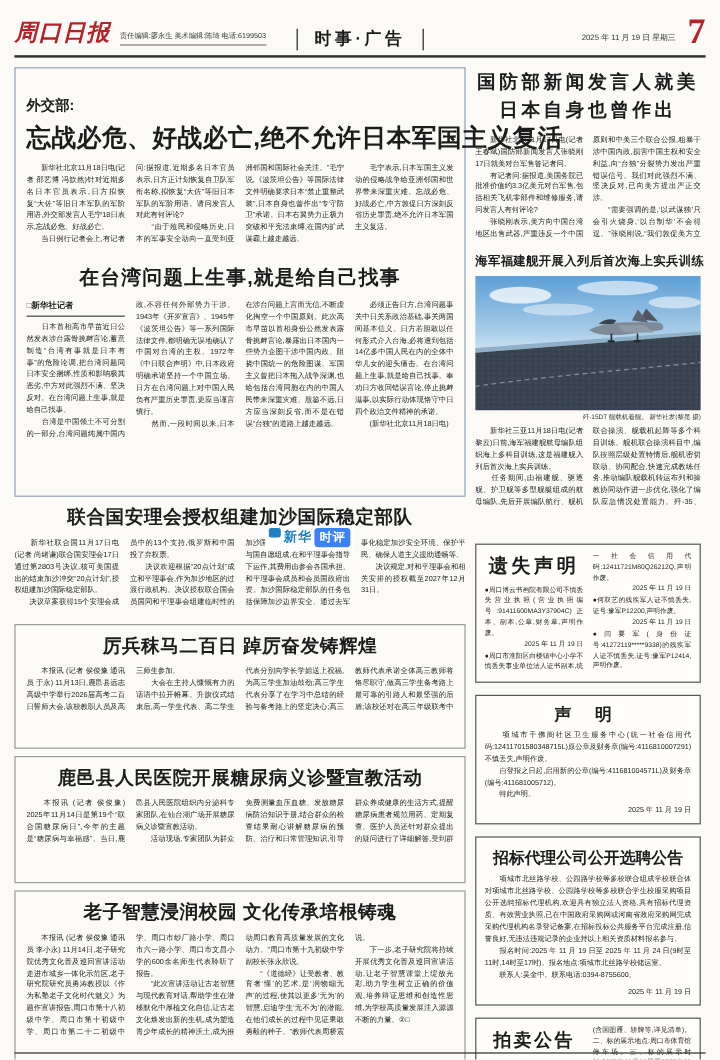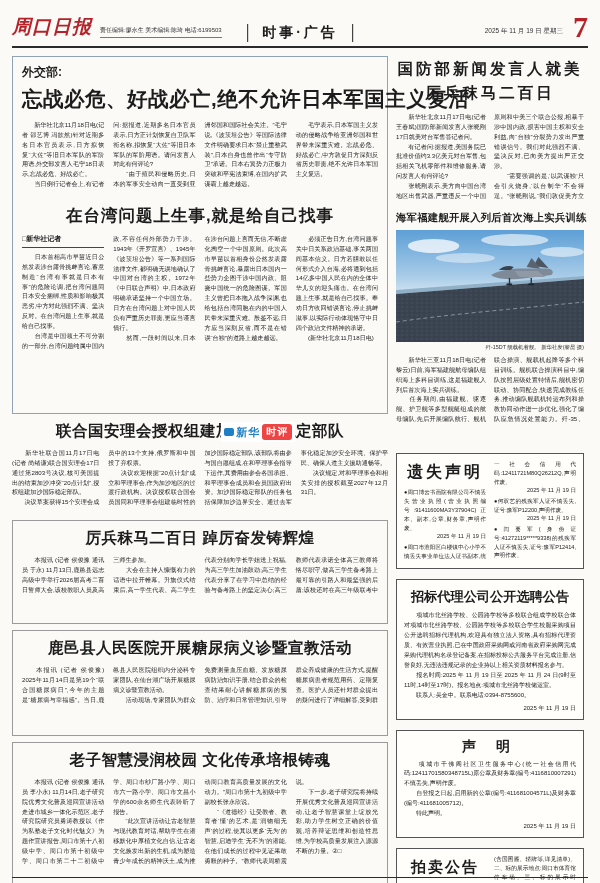--- a/index.html
+++ b/index.html
@@ -22,32 +22,32 @@
 
   
   .content { display:flex; gap:8px; margin-top:8px; }
   .col-left { width:376px; flex:none; }
   .col-right { width:188px; flex:none; }
 
   .flow { white-space:pre-wrap; text-align:justify; }
   .body-sm { font-size:6.1px; line-height:1.62; color:#222; }
 
   
-  .main-box { border:1px solid #8fa3b5; padding:7px 9px 6px 9px; height:358px; }
+  .main-box { border:1px solid #8fa3b5; padding:23px 9px 6px 9px; height:358px; }
   .kicker { font-size:12px; font-weight:bold; }
   .main-headline { font-size:20.5px; font-weight:bold; text-align:center; letter-spacing:0.5px; margin:4px 0 7px 0; white-space:nowrap; }
   .lead-cols { column-count:4; column-gap:9px; height:76px; overflow:hidden; }
   .sub-headline { font-size:16.5px; font-weight:bold; text-align:center; margin:9px 0 7px 0; letter-spacing:1px; }
   .body-cols { column-count:4; column-gap:9px; height:212px; overflow:hidden; position:relative; }
   .byline { font-weight:bold; font-size:7px; border-bottom:1px solid #444; padding-bottom:3px; margin-bottom:4px; }
-  .stamp { position:absolute; left:56%; bottom:4px; background:#fff; display:flex; align-items:center; gap:2px; padding:2px 3px; }
+  .stamp { position:absolute; left:56%; bottom:4px; background:#fff; display:flex; gap:2px; padding:2px 3px; }
   .stamp-bubble { width:10px; height:8px; background:#1f7fc4; border-radius:2px; position:relative; }
   .stamp-bubble:after { content:""; position:absolute; left:2px; bottom:-2px; border:2px solid transparent; border-top-color:#1f7fc4; }
   .stamp-word { color:#1f7fc4; font-weight:bold; font-size:11px; letter-spacing:1px; }
-  .stamp-tag { background:#ef4444; color:#fff; font-weight:bold; font-size:10px; padding:1px 4px; border-radius:3px; letter-spacing:1px; }
+  .stamp-tag { background:#3b82f6; color:#fff; font-weight:bold; font-size:10px; padding:1px 4px; border-radius:3px; letter-spacing:1px; }
 
   
   .sec-headline { font-size:15.5px; font-weight:bold; text-align:center; letter-spacing:0.5px; margin:7px 0 6px 0; white-space:nowrap; }
   .unsc-body { column-count:4; column-gap:9px; height:66px; overflow:hidden; }
   .boxed { border:1px solid #9a9a9a; padding:5px 9px 22px 9px; margin-top:6px; }
   .boxed .sec-headline { margin-top:2px; }
   .cols4 { column-count:4; column-gap:9px; overflow:hidden; }
   .h-pep { height:46px; } .h-diab { height:48px; } .h-laozi { height:92px; } .h-ecg { height:86px; }
 
   
@@ -155,21 +155,21 @@
 　　胡大龙常年坚持学习前沿的成果,不仅是他日复一日深耕细研的结果,更是郸城县中心医院高度重视人才培养与技术提升的缩影。该院始终将人才强院战略作为发展战略,通过搭建专业技能培训平台,鼓励医护人员参与高水平学术交流与竞赛角逐,建立完善的人才激励机制等方式,营造“比学赶超”的良好氛围,让每一位有追求、有潜力的医护人员都能获得展示才华的舞台。
 　　今后,郸城县中心医院将继续秉承“以人才促发展、以技术强服务”的理念,持续加大人才培养与学科建设力度,鼓励更多医护人员立足岗位、精进技艺,以更精湛的专业技术为群众心健康保驾护航。②□</div>
       </div>
 
     </div>
 
     <div class="col-right">
 
       <div>
         <div class="def-headline">国防部新闻发言人就美</div>
-        <div class="def-headline">厉兵秣马二百日</div>
+        <div class="def-headline">日本自身也曾作出</div>
         <div class="def-body body-sm flow">　　新华社北京11月17日电(记者 王春斌)国防部新闻发言人张晓刚17日就美对台军售答记者问。
 　　有记者问:据报道,美国务院已批准价值约3.3亿美元对台军售,包括相关飞机零部件和维修服务,请问发言人有何评论?
 　　张晓刚表示,美方向中国台湾地区出售武器,严重违反一个中国原则和中美三个联合公报,粗暴干涉中国内政,损害中国主权和安全利益,向“台独”分裂势力发出严重错误信号。我们对此强烈不满、坚决反对,已向美方提出严正交涉。
 　　“需要强调的是,‘以武谋独’只会引火烧身,‘以台制华’不会得逞。”张晓刚说,“我们敦促美方立即停止武装台湾的危险行径,停止向‘台独’分裂势力发出错误信号。解放军始终保持高度戒备,坚决挫败一切‘台独’分裂图谋,坚决捍卫国家主权和领土完整。”</div>
       </div>
 
       <div>
         <div class="fujian-headline">海军福建舰开展入列后首次海上实兵训练</div>
 
         <svg class="photo" viewBox="0 0 190 112" preserveAspectRatio="none">
@@ -219,32 +219,32 @@
           <div class="lost-item">●周口市淮阳区白楼镇中心小学不慎丢失事业单位法人证书副本,统一社会信用代码:12411721M80Q26212Q,声明作废。</div>
           <div class="lost-date">2025 年 11 月 19 日</div>
           <div class="lost-item">●何双艺的残疾军人证不慎丢失,证号:豫军P12200,声明作废。</div>
           <div class="lost-date">2025 年 11 月 19 日</div>
           <div class="lost-item">●闫要军(身份证号:41272119*****9338)的残疾军人证不慎丢失,证号:豫军P12414,声明作废。</div>
 
         </div>
       </div>
 
       <div class="ad-box">
+        <div class="stmt-title">声  明</div>
+        <div class="stmt-body flow">　　项城市千佛阁社区卫生服务中心(统一社会信用代码:12411701580348715L)原公章及财务章(编号:4116810007291)不慎丢失,声明作废。
+　　自登报之日起,启用新的公章(编号:411681004571L)及财务章(编号:411681005712)。
+　　特此声明。</div>
+        <div class="ad-date">2025 年 11 月 19 日</div>
+      </div>
+
+      <div class="ad-box">
         <div class="tender-title">招标代理公司公开选聘公告</div>
         <div class="tender-body flow">　　项城市北丝路学校、公园路学校等多校联合组成学校联合体对项城市北丝路学校、公园路学校等多校联合学生校服采购项目公开选聘招标代理机构,欢迎具有独立法人资格,具有招标代理资质、有效营业执照,已在中国政府采购网或河南省政府采购网完成采购代理机构名录登记备案,在招标投标公共服务平台完成注册,信誉良好,无违法违规记录的企业持以上相关资质材料报名参与。
 　　报名时间:2025 年 11 月 19 日至 2025 年 11 月 24 日(9时至11时,14时至17时)。报名地点:项城市北丝路学校储运室。
 　　联系人:吴金中。联系电话:0394-8755600。</div>
-        <div class="ad-date">2025 年 11 月 19 日</div>
-      </div>
-
-      <div class="ad-box">
-        <div class="stmt-title">声  明</div>
-        <div class="stmt-body flow">　　项城市千佛阁社区卫生服务中心(统一社会信用代码:12411701580348715L)原公章及财务章(编号:4116810007291)不慎丢失,声明作废。
-　　自登报之日起,启用新的公章(编号:411681004571L)及财务章(编号:411681005712)。
-　　特此声明。</div>
         <div class="ad-date">2025 年 11 月 19 日</div>
       </div>
 
       <div class="ad-box auction-box">
         <div class="auction-cols">
           <div class="auction-title">拍卖公告</div>
           <div class="auction-body flow">　　受有关单位委托,我公司定于2025年11月26日10时在周口市体育中心体育馆贵宾入口大厅以拍卖方式公开处置。
 　　一、拍卖标的:报废校车一批(含国图雁、轿牌等,详见清单)。二、标的展示地点:周口市体育馆停车场。三、标的展示时间:2025年11月19日至2025年11月25日16时。四、竞买方式:有意竞买者,须于竞买会公开洽谈前向指定账户缴纳竞买保证金1万元,账户名称:河南省中大拍卖有限公司,开户行:建设银行周口八一路支行,账号:41050170284100000404。保证金在竞买结束后以实际到账为准,未成交者于会后7个工作日内全额无息退还。竞买人须携带有效身份证件,到周口市中大拍卖有限公司办理竞买手续。五、报名时间:2025年11月19日至2025年11月25日16时。
 　　报名电话:18000876228,联系人:朱格强。监督电话:0394-8394338。</div>
 

